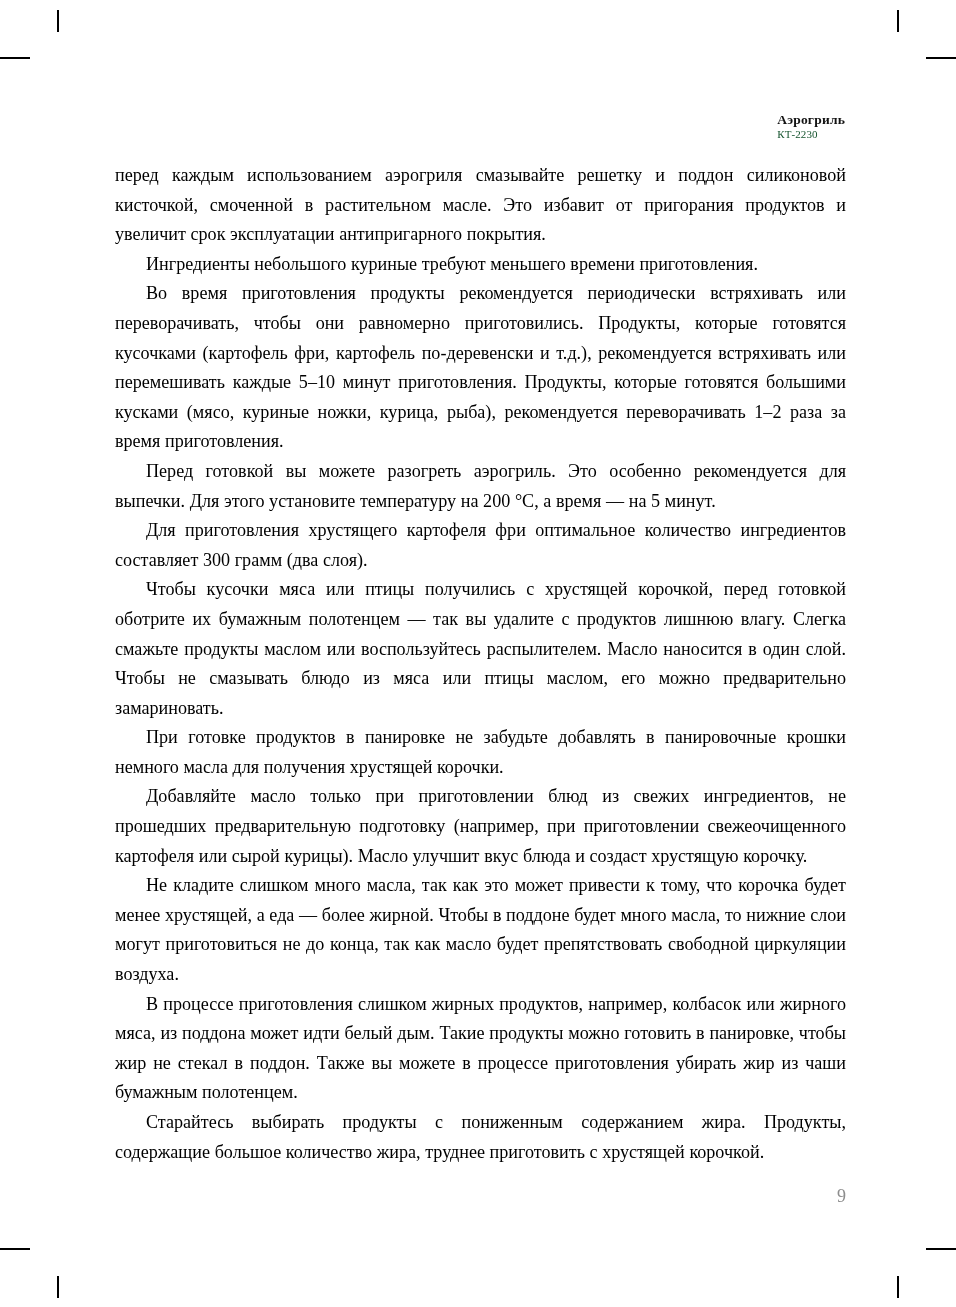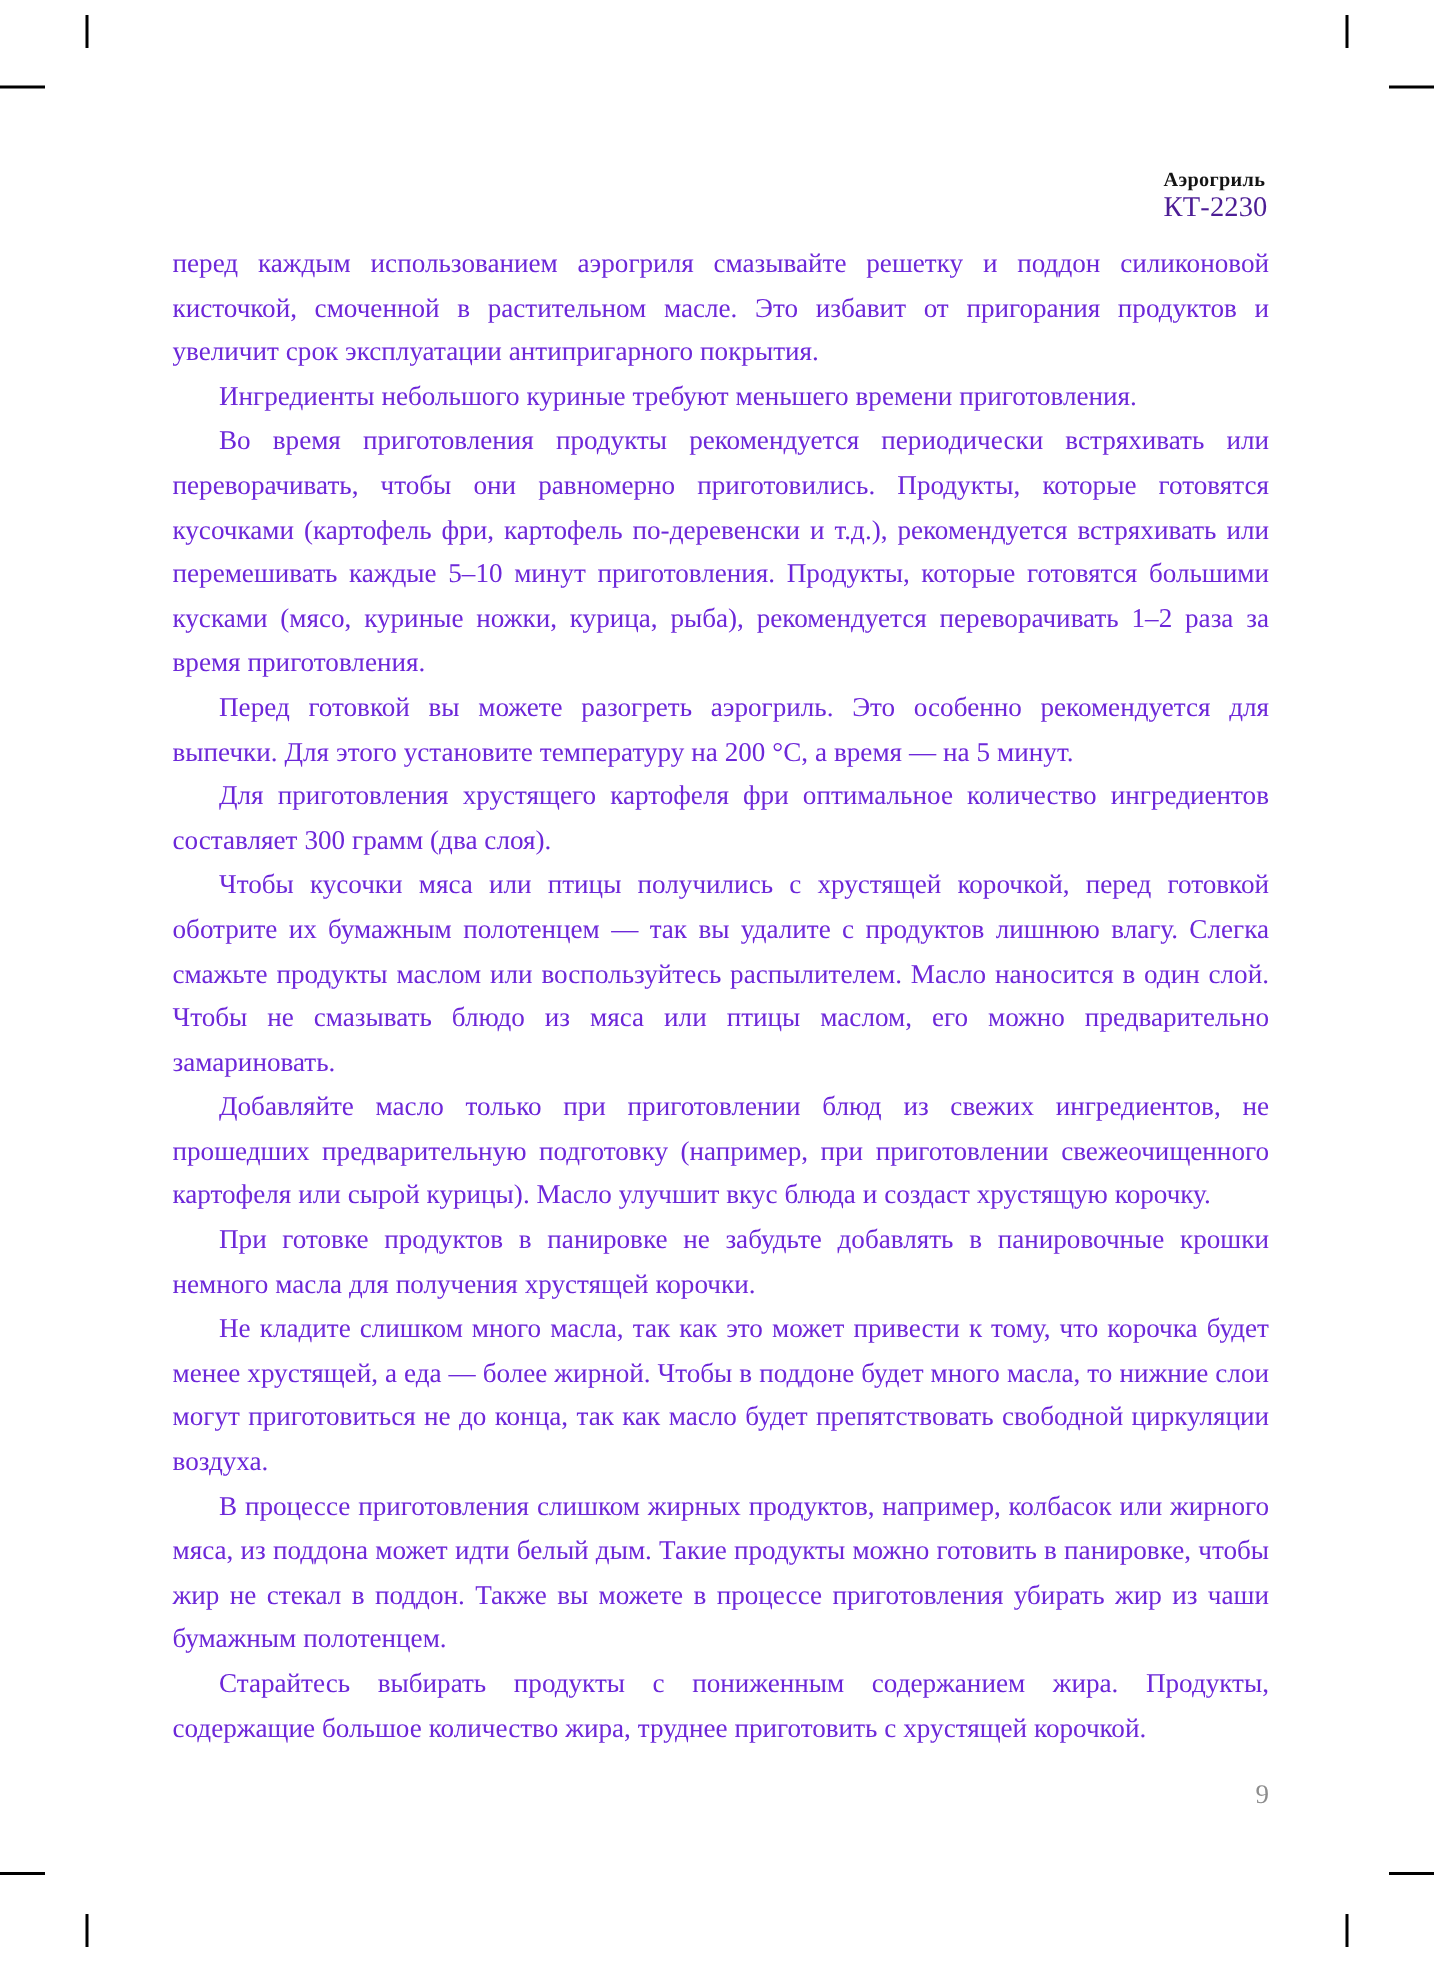--- a/index.html
+++ b/index.html
@@ -42,42 +42,42 @@
     line-height: 1.18;
   }
   .header-title {
     font-size: 13.5px;
     font-weight: bold;
     letter-spacing: 0.2px;
     display: block;
     color: #141414;
   }
   .header-model {
-    font-size: 19px;
+    font-size: 11px;
     font-weight: normal;
     display: block;
-    color: #4c1d95;
+    color: #14532d;
     letter-spacing: 0.1px;
   }
 
   
   .content {
     position: absolute;
     left: 115px;
     top: 161px;
     width: 731px;
   }
   .para {
     margin: 0;
     font-size: 18.1px;
     line-height: 29.6px;
     text-align: justify;
     text-justify: inter-word;
     text-indent: 31px;
-    color: #6d28d9;
+    color: #000000;
     hyphens: manual;
     word-spacing: 0.1px;
   }
   .para.no-indent {
     text-indent: 0;
   }
 
   
   .page-number {
     position: absolute;
@@ -106,20 +106,20 @@
   <span class="header-model">КТ-2230</span>
 </div>
 
 <div class="content" id="body-column">
     <p class="para no-indent">перед каждым использованием аэрогриля смазывайте решетку и поддон силиконовой кисточкой, смоченной в растительном масле. Это избавит от пригорания продуктов и увеличит срок эксплуатации антипригарного покрытия.</p>
     <p class="para">Ингредиенты небольшого куриные требуют меньшего времени приготовления.</p>
     <p class="para">Во время приготовления продукты рекомендуется периодически встряхивать или переворачивать, чтобы они равномерно приготовились. Продукты, которые готовятся кусочками (картофель фри, картофель по-деревенски и т.д.), рекомендуется встряхивать или перемешивать каждые 5–10 минут приготовления. Продукты, которые готовятся большими кусками (мясо, куриные ножки, курица, рыба), рекомендуется переворачивать 1–2 раза за время приготовления.</p>
     <p class="para">Перед готовкой вы можете разогреть аэрогриль. Это особенно рекомендуется для выпечки. Для этого установите температуру на 200 °С, а время — на 5 минут.</p>
     <p class="para">Для приготовления хрустящего картофеля фри оптимальное количество ингредиентов составляет 300 грамм (два слоя).</p>
     <p class="para">Чтобы кусочки мяса или птицы получились с хрустящей корочкой, перед готовкой оботрите их бумажным полотенцем — так вы удалите с продуктов лишнюю влагу. Слегка смажьте продукты маслом или воспользуйтесь распылителем. Масло наносится в один слой. Чтобы не смазывать блюдо из мяса или птицы маслом, его можно предварительно замариновать.</p>
+    <p class="para">При готовке продуктов в панировке не забудьте добавлять в панировочные крошки немного масла для получения хрустящей корочки.</p>
     <p class="para">Добавляйте масло только при приготовлении блюд из свежих ингредиентов, не прошедших предварительную подготовку (например, при приготовлении свежеочищенного картофеля или сырой курицы). Масло улучшит вкус блюда и создаст хрустящую корочку.</p>
-    <p class="para">При готовке продуктов в панировке не забудьте добавлять в панировочные крошки немного масла для получения хрустящей корочки.</p>
     <p class="para">Не кладите слишком много масла, так как это может привести к тому, что корочка будет менее хрустящей, а еда — более жирной. Чтобы в поддоне будет много масла, то нижние слои могут приготовиться не до конца, так как масло будет препятствовать свободной циркуляции воздуха.</p>
     <p class="para">В процессе приготовления слишком жирных продуктов, например, колбасок или жирного мяса, из поддона может идти белый дым. Такие продукты можно готовить в панировке, чтобы жир не стекал в поддон. Также вы можете в процессе приготовления убирать жир из чаши бумажным полотенцем.</p>
     <p class="para">Старайтесь выбирать продукты с пониженным содержанием жира. Продукты, содержащие большое количество жира, труднее приготовить с хрустящей корочкой.</p>
   </div>
 
 <div class="page-number">9</div>
 
 </body></html>

